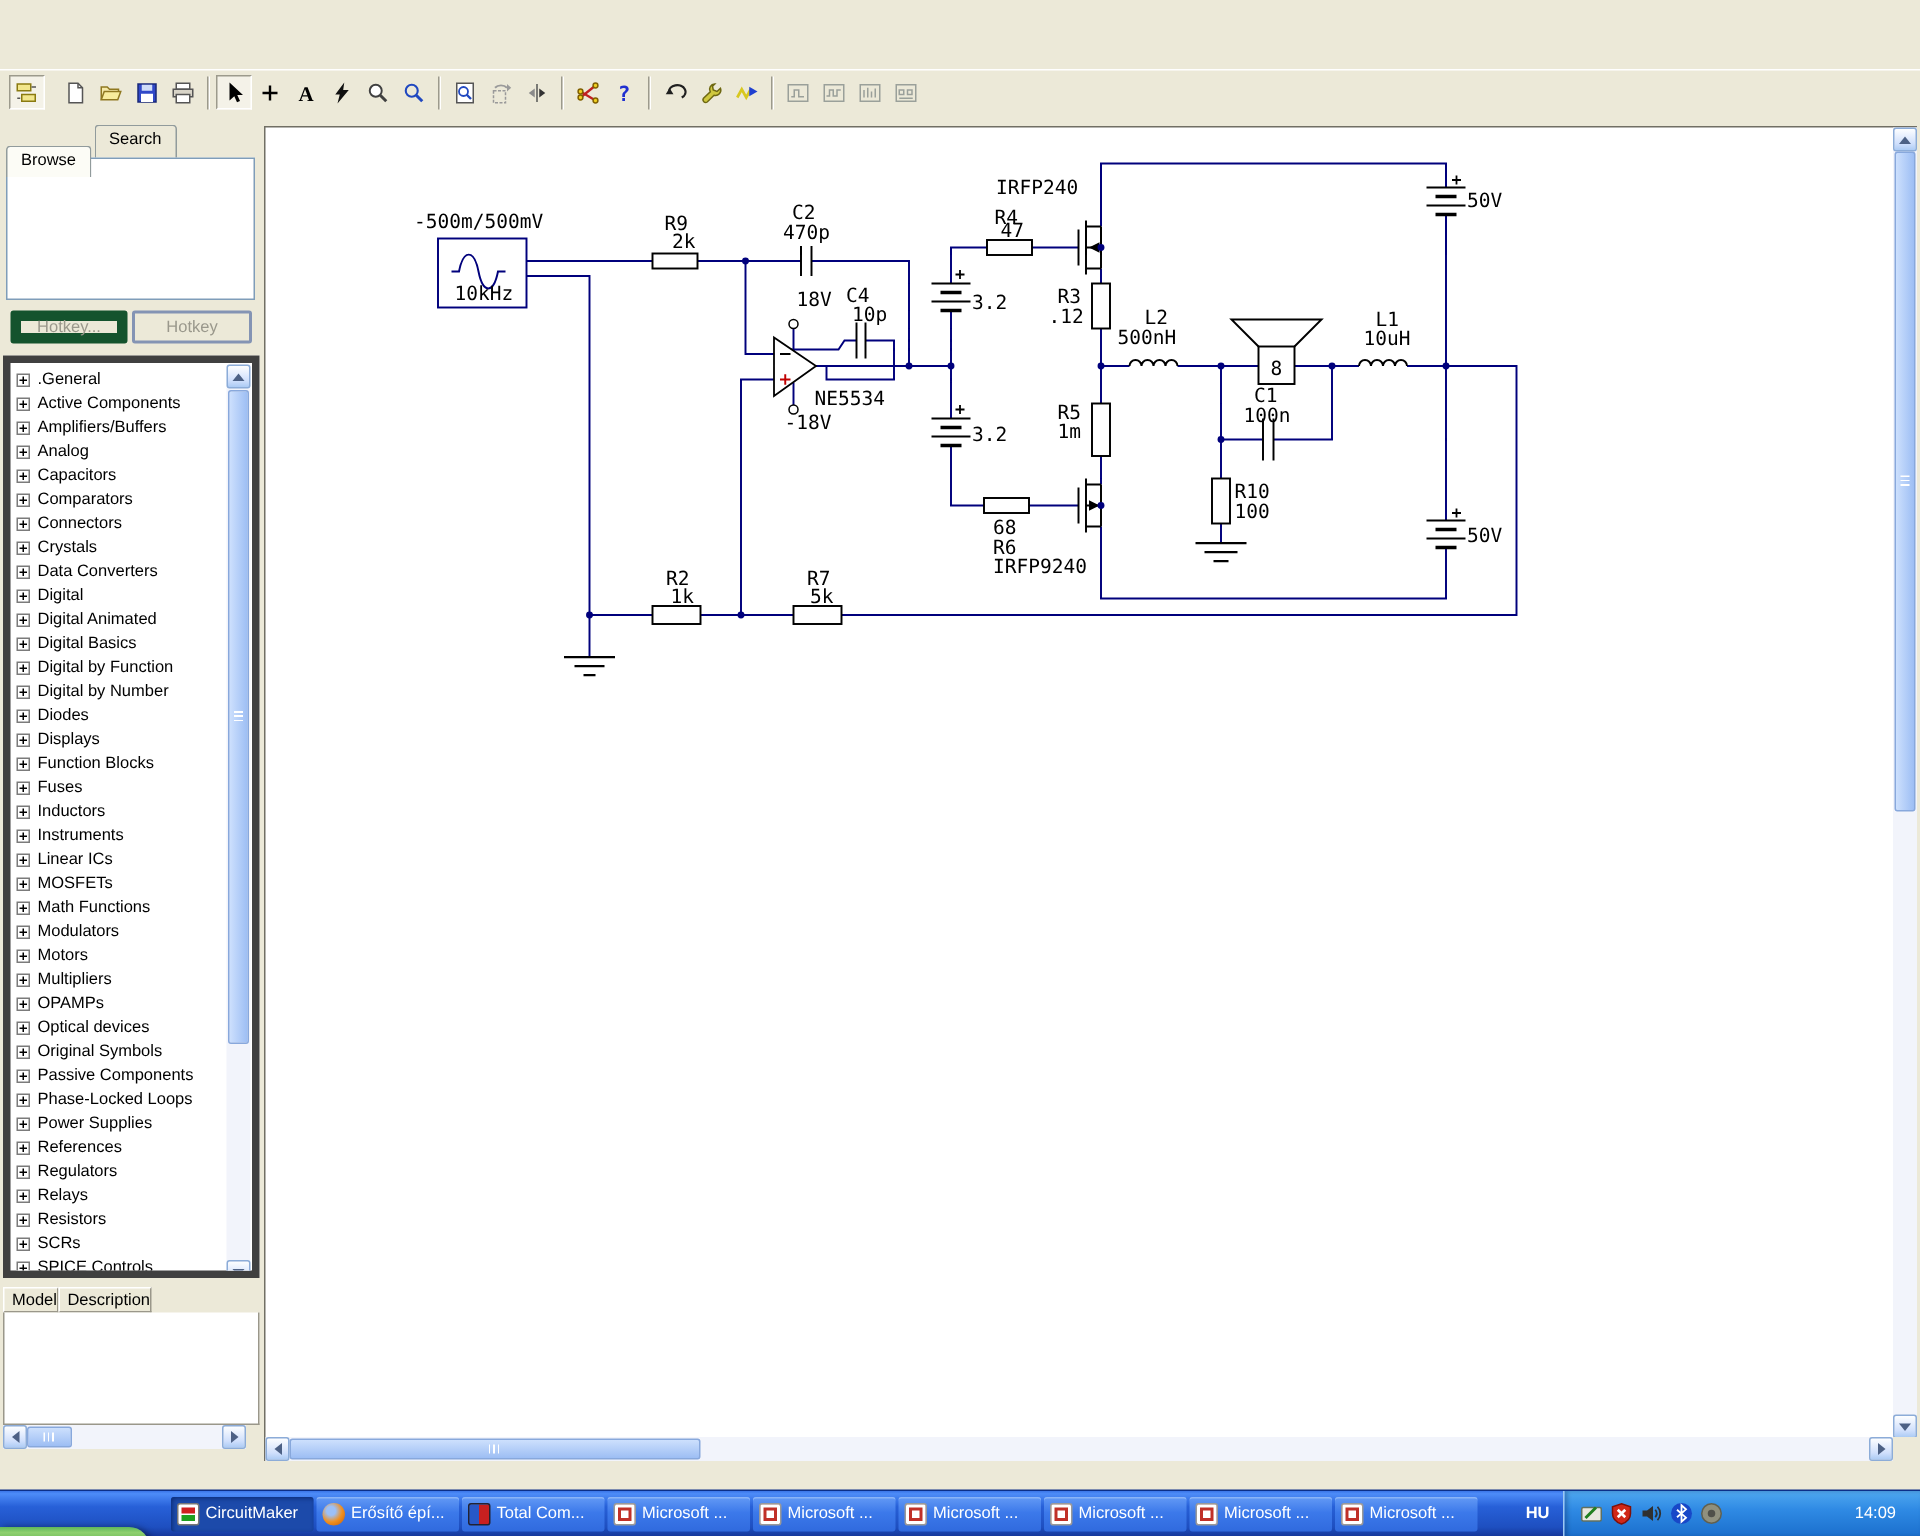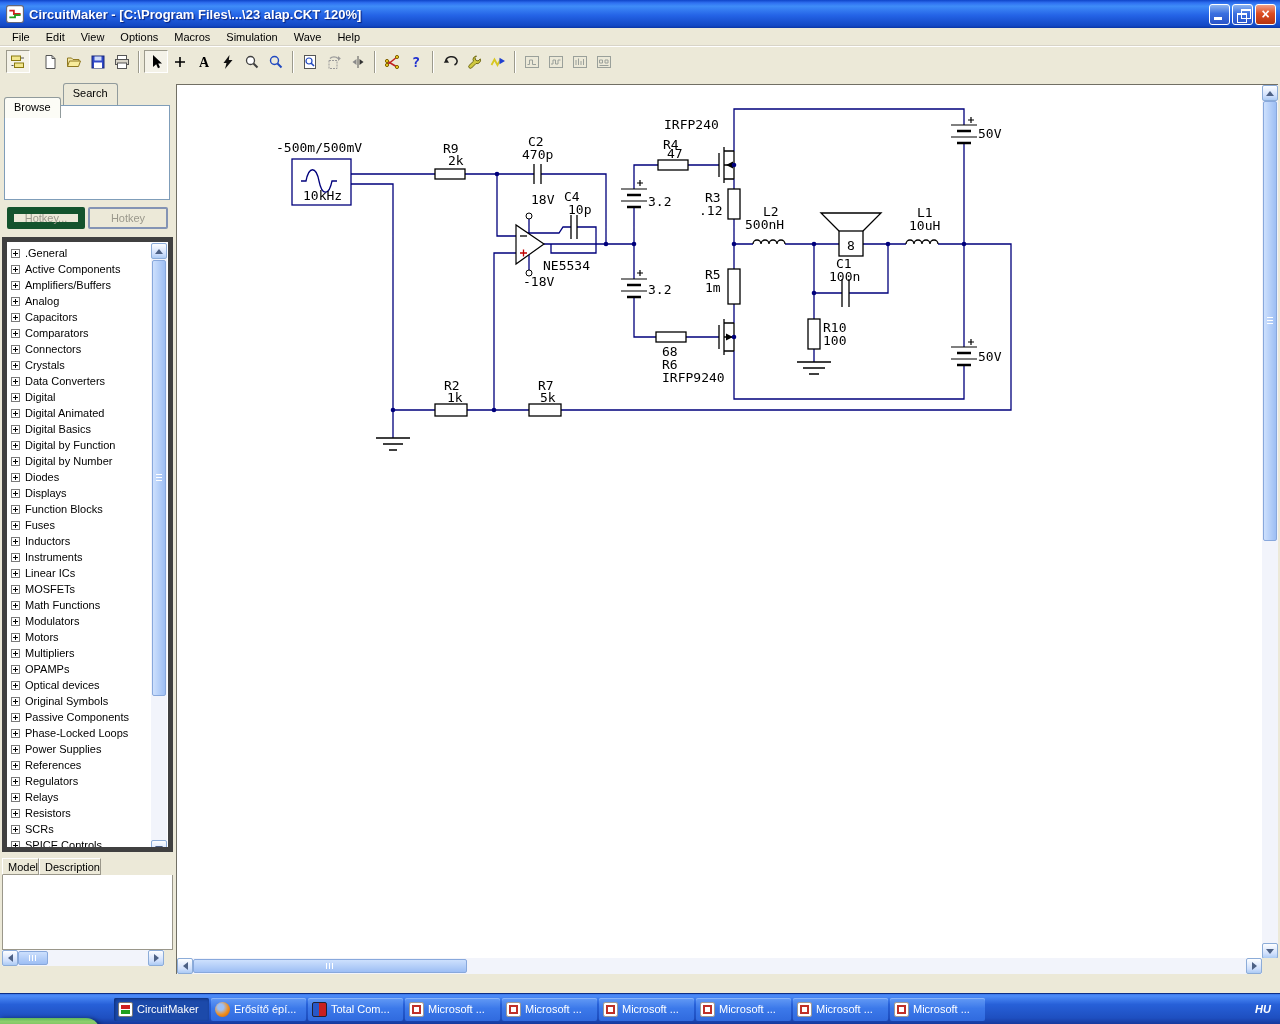--- a/index.html
+++ b/index.html
@@ -105,65 +105,33 @@
      background:linear-gradient(180deg,#639af5,#3c79ea 45%,#306ade);box-shadow:inset 0 1px 0 #8ab4f8;color:#fff;}
   .task-btn.active{background:#1c4aaa;box-shadow:inset 1px 1px 3px #0c2d78;}
   .task-icon{width:15px;height:15px;margin:0 4px 0 4px;border-radius:2px;flex:none;position:relative;}
   .task-label{white-space:nowrap;overflow:hidden;font-size:11px;}
   [data-icon="circuitmaker"]{background:#fff;border:1px solid #777;}
   [data-icon="circuitmaker"]::before{content:"";position:absolute;left:2px;top:2px;width:9px;height:4px;background:#d02020;}
   [data-icon="circuitmaker"]::after{content:"";position:absolute;left:2px;bottom:2px;width:9px;height:4px;background:#20a020;}
   [data-icon="firefox"]{border-radius:50%;background:radial-gradient(circle at 38% 35%,#9cc0f8 0 22%,#f09020 55%,#c05808);}
   [data-icon="totalcmd"]{background:linear-gradient(90deg,#2858c8 50%,#c82020 50%);border:1px solid #223;}
   [data-icon="office"]{background:#fff;border:1px solid #999;box-shadow:inset 0 0 0 2px #fff,inset 0 0 0 4px #c03028;}
-  .lang-ind{margin-left:auto;color:#fff;font-weight:bold;padding:0 9px;font-style:italic;}
+  .lang-ind{margin-left:auto;color:#fff;font-weight:bold;padding:0 9px;}
   .tray{height:31px;width:238px;flex:none;display:flex;align-items:center;gap:4px;padding-left:10px;
      background:linear-gradient(180deg,#4fa8f0 0%,#2f8ae4 40%,#1a6ecc 100%);
      border-left:1px solid #9cc8f0;box-shadow:inset 2px 0 3px rgba(0,0,40,.25);}
   .tray-ico{width:16px;height:16px;flex:none;}
   .clock{margin-left:auto;padding-right:16px;color:#fff;font-size:11px;}
 </style>
 </head>
 <body>
 
 <div class="screen">
 
-  <div class="titlebar">
-    <svg class="app-icon" viewBox="0 0 16 16">
-      <rect x="0.5" y="0.5" width="15" height="15" rx="2" fill="#fff" stroke="#667"></rect>
-      <path d="M3 5 h4 v3 h6" stroke="#d02020" fill="none" stroke-width="1.6"></path>
-      <path d="M3 11 h5 v-2 h5" stroke="#20a020" fill="none" stroke-width="1.6"></path>
-    </svg>
-    <span class="title-text">CircuitMaker - [C:\Program Files\...\23 alap.CKT 120%]</span>
-    <div class="win-controls">
-      <div class="win-btn min"></div>
-      <div class="win-btn restore"></div>
-      <div class="win-btn close">
-          <span>×</span>
-        </div>
-    </div>
-  </div>
-
-  <div class="menubar">
-  <span class="menu-item">File</span>
-
-  <span class="menu-item">Edit</span>
-
-  <span class="menu-item">View</span>
-
-  <span class="menu-item">Options</span>
-
-  <span class="menu-item">Macros</span>
-
-  <span class="menu-item">Simulation</span>
-
-  <span class="menu-item">Wave</span>
-
-  <span class="menu-item">Help</span>
-</div>
+
 
   <div class="toolbar">
     <div class="tb pressed">
       <svg width="16" height="16" viewBox="0 0 16 16">
         <rect x="1.5" y="2" width="9" height="4.5" fill="#f2e68c" stroke="#8a7a10"></rect>
         <rect x="4.5" y="9" width="9" height="4.5" fill="#f2e68c" stroke="#8a7a10"></rect>
         <path d="M11 4 h3 M1.5 11.5 h2" stroke="#555"></path>
       </svg>
     </div>
     <div class="gap8"></div>
@@ -789,15 +757,38 @@
     <span class="task-icon" data-icon="office"></span>
     <span class="task-label">Microsoft ...</span>
   </div>
 
   <div class="task-btn">
     <span class="task-icon" data-icon="office"></span>
     <span class="task-label">Microsoft ...</span>
   </div>
 </div>
     <span class="lang-ind">HU</span>
+    <div class="tray">
+      <svg class="tray-ico" viewBox="0 0 16 16">
+        <rect x="1.5" y="4" width="13" height="9" rx="1" fill="#e8e8e0" stroke="#607060"></rect>
+        <path d="M4 11 L11 4" stroke="#208020" stroke-width="2"></path>
+      </svg>
+      <svg class="tray-ico" viewBox="0 0 16 16">
+        <path d="M8 1.5 L14 3.5 V8 C14 12 11 14 8 15 C5 14 2 12 2 8 V3.5 Z" fill="#d02818" stroke="#801008"></path>
+        <path d="M5.5 5.5 L10.5 10.5 M10.5 5.5 L5.5 10.5" stroke="#fff" stroke-width="1.8"></path>
+      </svg>
+      <svg class="tray-ico" viewBox="0 0 16 16">
+        <polygon points="2,6 5,6 9,3 9,13 5,10 2,10" fill="#303030"></polygon>
+        <path d="M10.5 5.5 a4 4 0 0 1 0 5 M12 3.5 a6.5 6.5 0 0 1 0 9" fill="none" stroke="#303030" stroke-width="1.2"></path>
+      </svg>
+      <svg class="tray-ico" viewBox="0 0 16 16">
+        <circle cx="8" cy="8" r="7" fill="#1848c8"></circle>
+        <path d="M8 2.5 V13.5 L11 10.8 L5 5.5 M8 13.5 L8 2.5 L11 5.2 L5 10.5" fill="none" stroke="#fff" stroke-width="1.2"></path>
+      </svg>
+      <svg class="tray-ico" viewBox="0 0 16 16">
+        <circle cx="8" cy="8" r="6.5" fill="#90907e" stroke="#606050"></circle>
+        <circle cx="8" cy="8" r="2.5" fill="#50504a"></circle>
+      </svg>
+      <span class="clock">14:09</span>
+    </div>
   </div>
 
 </div>
 
 </body></html>

